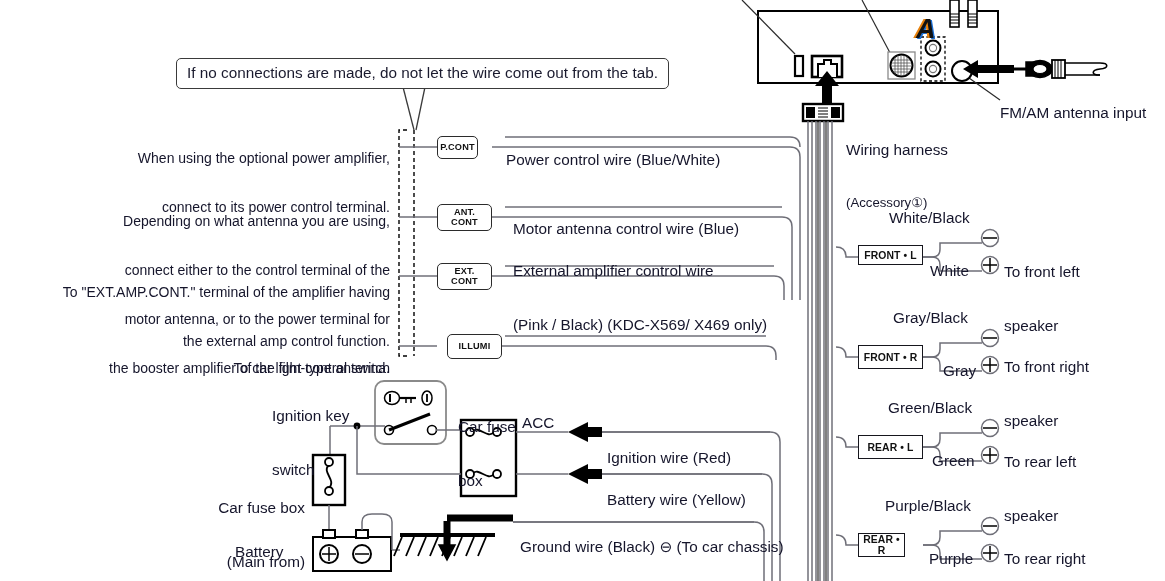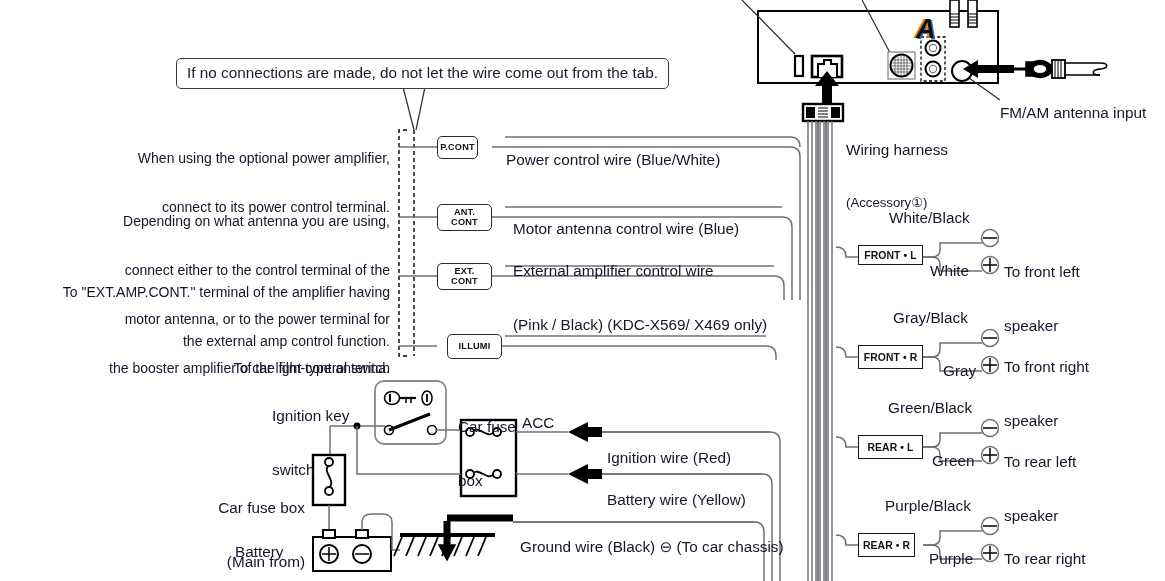--- a/index.html
+++ b/index.html
@@ -416,21 +416,21 @@
 
   <div class="stag" style="left:858px; top:245px; width:65px; height:20px;">
     <span>FRONT • L</span>
   </div>
   <div class="stag" style="left:858px; top:345px; width:65px; height:24px;">
     <span>FRONT • R</span>
   </div>
   <div class="stag" style="left:858px; top:435px; width:65px; height:24px;">
     <span>REAR • L</span>
   </div>
-  <div class="stag" style="left:858px; top:533px; width:57px; height:24px;text-align:center;">
+  <div class="stag" style="left:858px; top:533px; width:47px; height:24px;text-align:center;">
     <span>REAR • R</span>
   </div>
 
   <div class="txt t16" style="left:889px; top:209px;">White/Black</div>
   <div class="txt t16" style="left:930px; top:262px;">White</div>
 
   <div class="txt t16" style="left:893px; top:309px;">Gray/Black</div>
   <div class="txt t16" style="left:943px; top:362px;">Gray</div>
 
   <div class="txt t16" style="left:888px; top:399px;">Green/Black</div>

